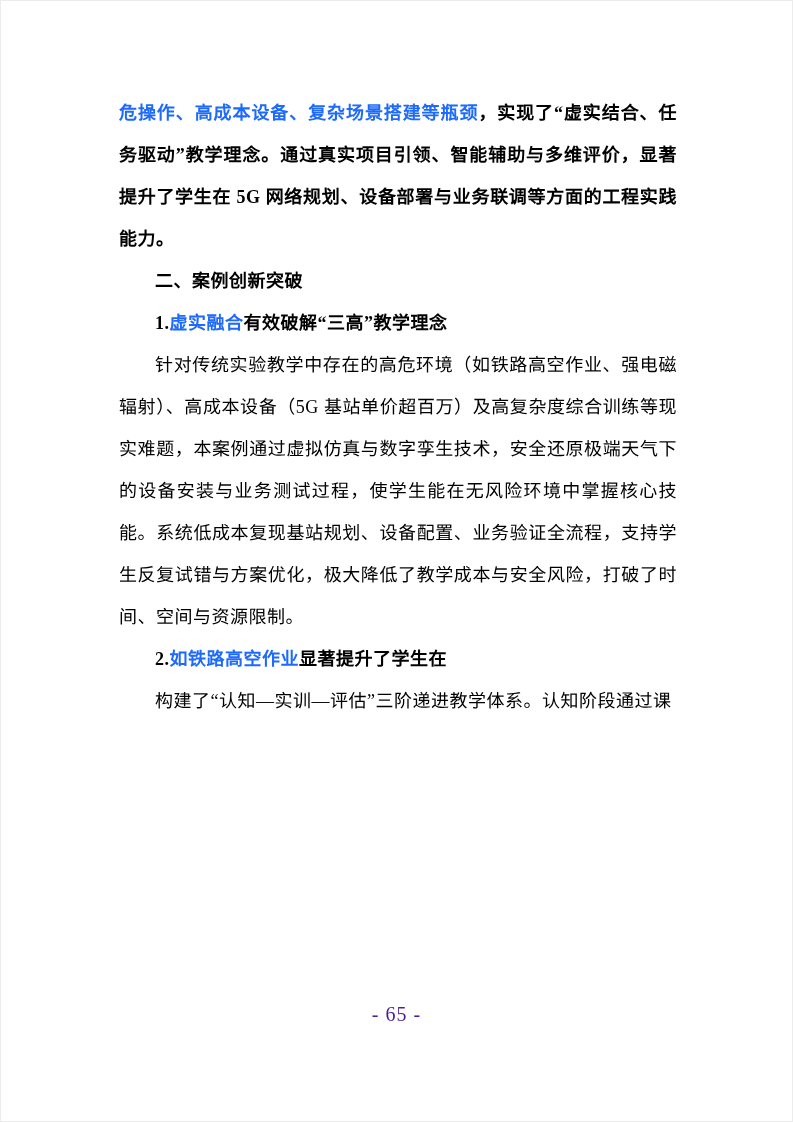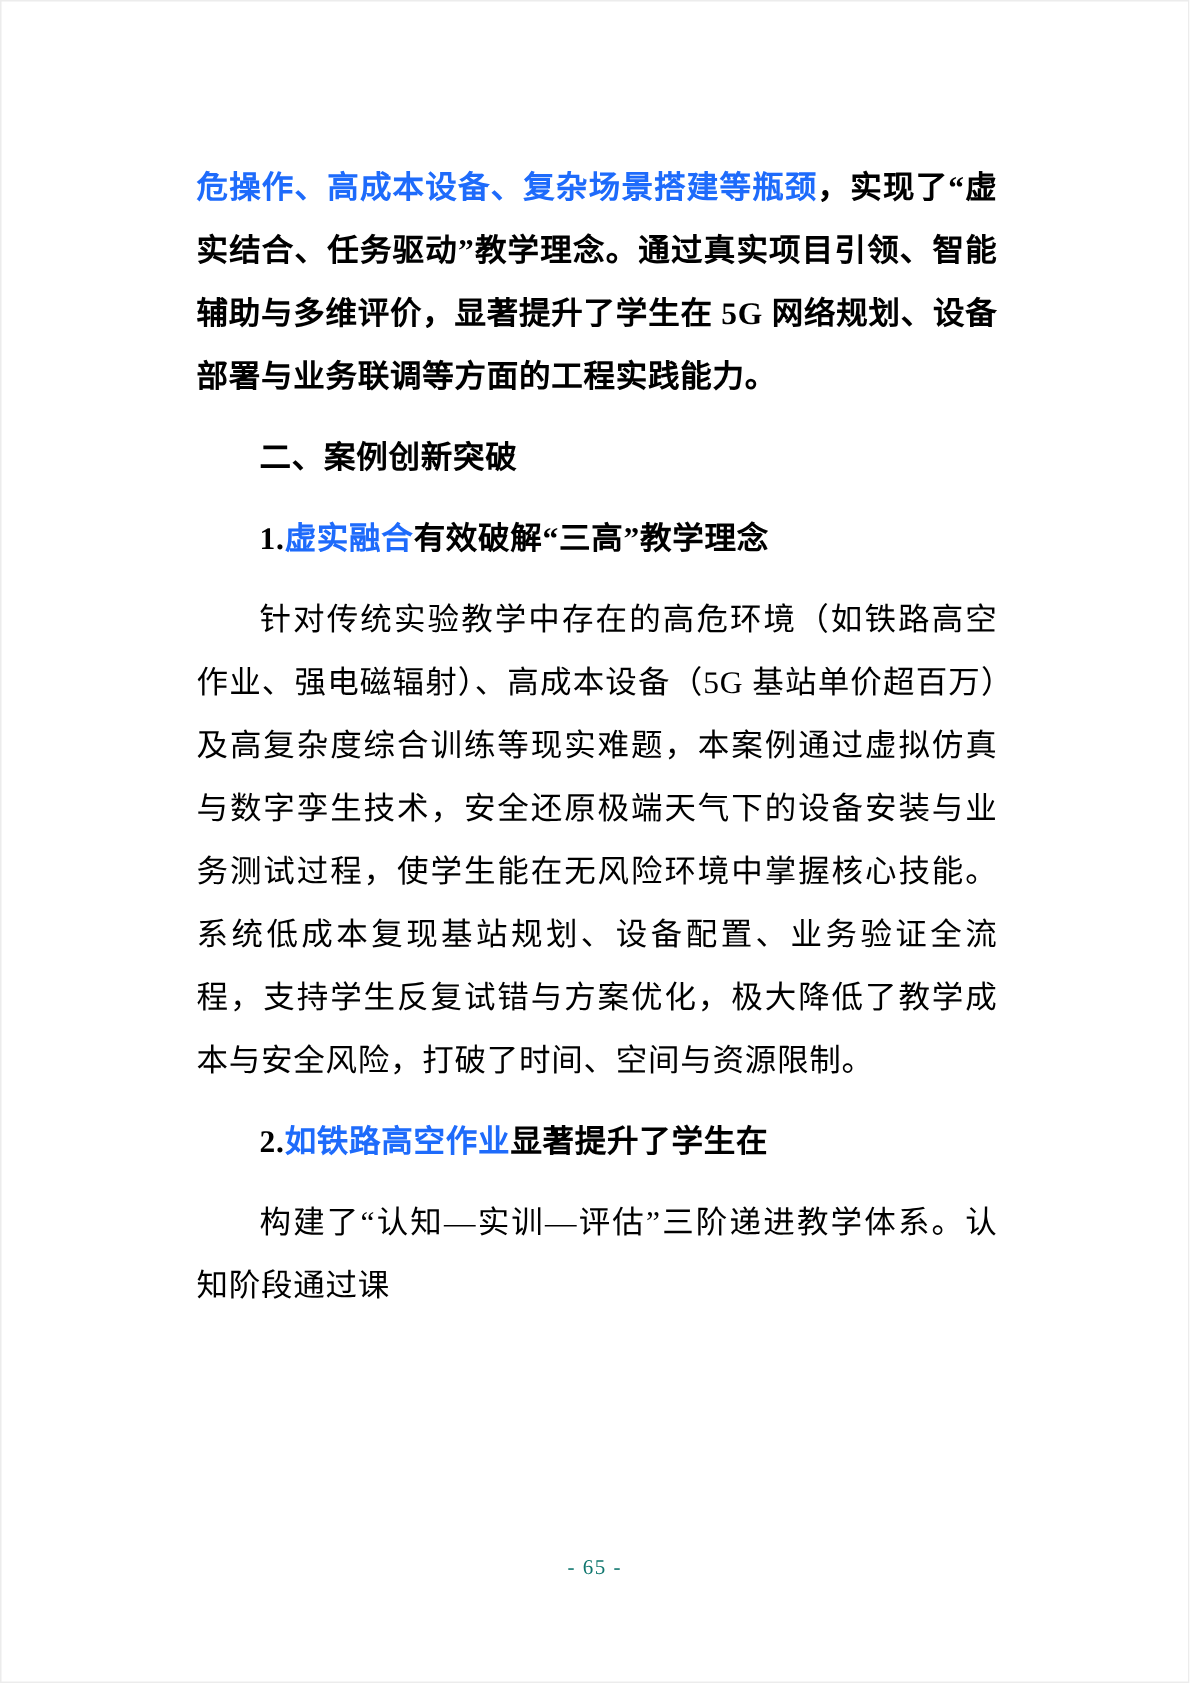--- a/index.html
+++ b/index.html
@@ -22,22 +22,22 @@
     border: 1px solid #ececec;
     box-sizing: border-box;
   }
   .doc-body {
     position: absolute;
     left: 118px;
     width: 558px;
     top: 91px;
   }
   .doc-body p {
-    margin: 12px;
-    font-size: 21px;
+    margin: 0;
+    font-size: 18px;
     line-height: 42px;
     text-align: justify;
     text-justify: inter-character;
     letter-spacing: 0.5px;
     word-break: break-all;
   }
   .intro {
     font-weight: bold;
   }
   .heading {
@@ -47,24 +47,24 @@
   .body-para {
     text-indent: 2em;
   }
   .accent {
     color: #1e6bfb;
   }
   .footer {
     position: absolute;
     left: 0;
     right: 0;
-    top: 1037px;
+    top: 1002px;
     text-align: center;
-    font-size: 14px;
-    color: #0f766e;
+    font-size: 20px;
+    color: #4c1d95;
     letter-spacing: 1px;
   }
 </style>
 </head>
 <body>
 
 <div class="page">
 
   <div class="doc-body">
 

